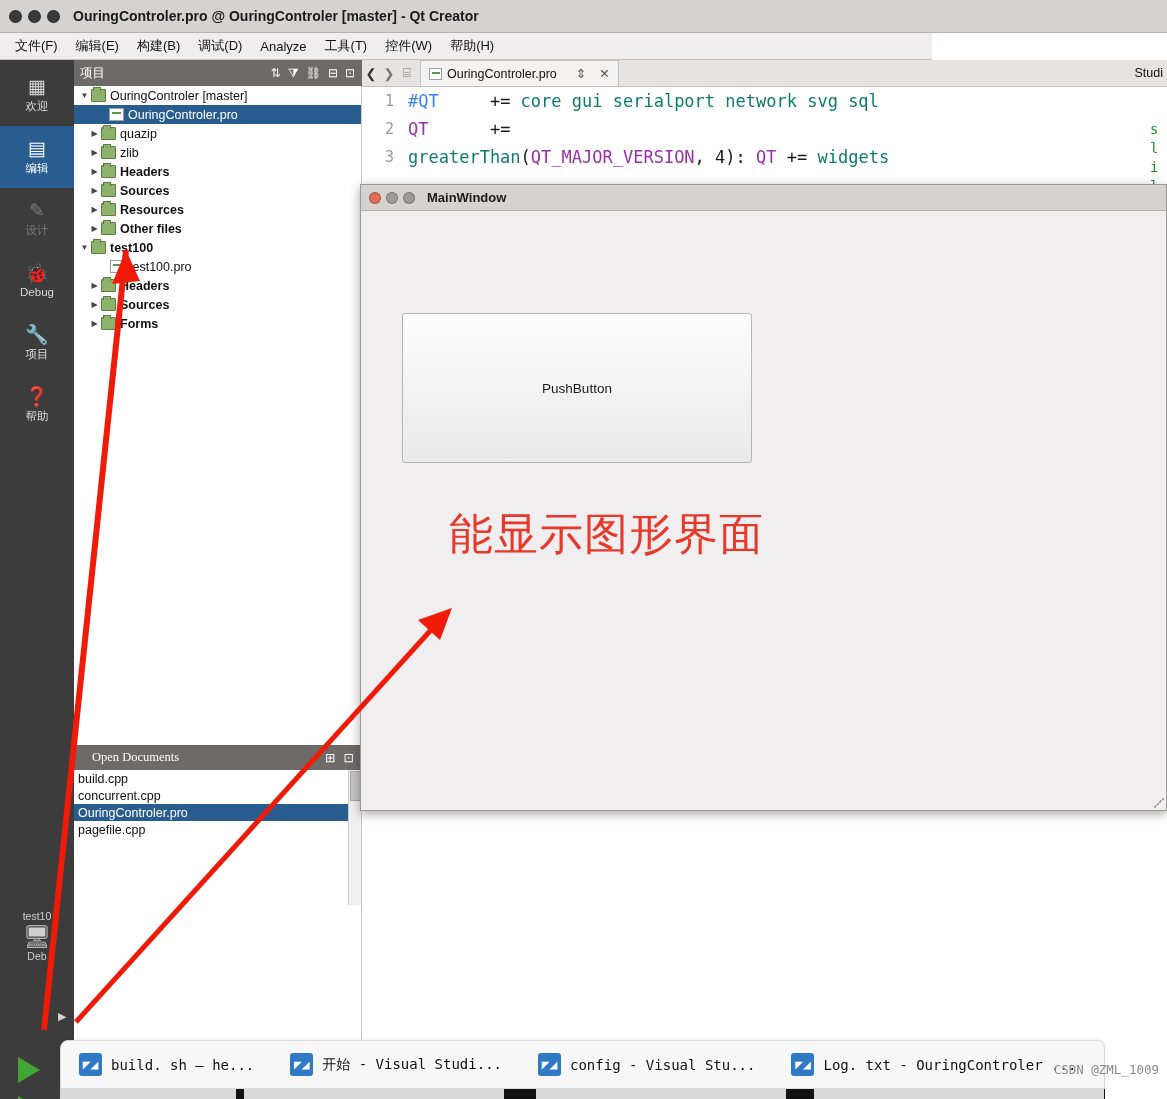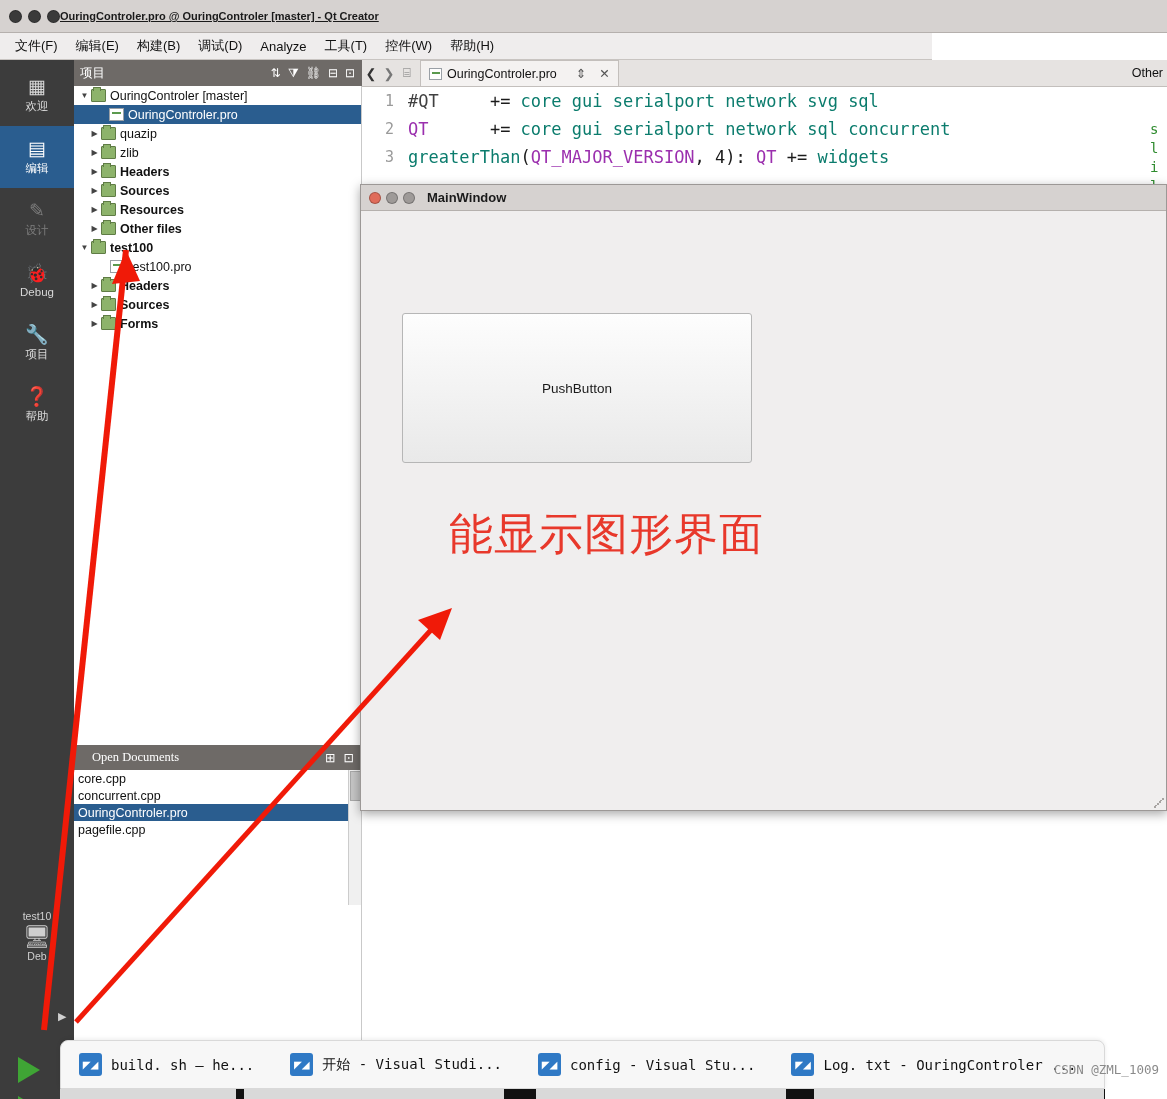--- a/index.html
+++ b/index.html
@@ -19,23 +19,22 @@
     background:#d6d2d0;
     border-bottom:1px solid #b5b0ad;
     display:flex; align-items:center;
   }
   .wbtns { display:flex; align-items:center; gap:6px; margin-left:9px; }
   .wbtn { width:13px; height:13px; border-radius:50%; border:1px solid rgba(0,0,0,.25); }
   .wbtn.close { background:#3a3a3a; }
   .wbtn.min   { background:#3a3a3a; }
   .wbtn.max   { background:#3a3a3a; }
   #titlebar .ttext {
-    margin-left:0; font-size:11px; color:#1a1a1a; font-weight:bold;
+    margin-left:13px; font-size:14px; color:#1a1a1a; font-weight:bold;
     white-space:nowrap;
-    text-decoration:underline;
   }
 
   
   #menubar {
     position:absolute; left:0; top:33px; width:932px; height:27px;
     background:#efeded; border-bottom:1px solid #c8c4c1;
     display:flex; align-items:center; padding-left:6px;
   }
   #menubar .mi {
     font-size:13px; color:#111; padding:4px 9px; white-space:nowrap;
@@ -130,21 +129,21 @@
   #edtabbar .tabicon:after{content:"";position:absolute;left:2px;top:3px;width:8px;height:2px;background:#5b9a4e;}
   #edtabbar .rightword { margin-right:4px; font-size:12.5px; color:#111; }
 
   #code {
     position:absolute; left:362px; top:87px; width:805px; height:1012px;
     background:#ffffff; overflow:hidden;
     font-family:"DejaVu Sans Mono", monospace;
   }
   .cline { height:28px; display:flex; align-items:center; font-size:17px; white-space:pre; }
   .lnum { width:32px; text-align:right; color:#9a9a9a; margin-right:14px; font-size:15px; }
-  .c-gray { color:#404040; }
+  .c-gray { color:#3b82f6; }
   .c-purple { color:#9b2fae; }
   .c-black { color:#1b1b1b; }
   .c-teal { color:#0b7c6d; }
   #codehidden {
     position:absolute; left:1150px; top:120px; width:14px;
     color:#2e8b2e; font-size:14px; font-family:"DejaVu Sans Mono", monospace;
   }
   #codebarblack {
     position:absolute; left:1155px; top:710px; width:12px; height:22px; background:#111;
   }
@@ -343,21 +342,21 @@
 
 <div id="ophead">
   <span class="lbl">Open Documents</span>
   <span class="tools">
     <span>⊞</span>
     <span>⊡</span>
   </span>
 </div>
 <div id="oplist">
   <div class="orow">
-    <span>core.cpp</span>
+    <span>build.cpp</span>
   </div>
   <div class="orow">
     <span>concurrent.cpp</span>
   </div>
   <div class="orow sel">
     <span>OuringControler.pro</span>
   </div>
   <div class="orow">
     <span>pagefile.cpp</span>
   </div>
@@ -370,35 +369,34 @@
 <div id="edtabbar">
   <span class="navarrow on">❮</span>
   <span class="navarrow">❯</span>
   <span class="navarrow">⌸</span>
   <div class="tabdoc">
     <span class="tabicon"></span>
     <span>OuringControler.pro</span>
     <span style="margin-left:14px;color:#555;">⇕</span>
     <span style="margin-left:8px;color:#555;">✕</span>
   </div>
-  <span class="rightword" style="margin-left:auto;">Other</span>
+  <span class="rightword" style="margin-left:auto;">Studi</span>
 </div>
 
 <div id="code">
   <div class="cline">
     <span class="lnum">1</span>
     <span class="c-gray">#QT</span>
     <span class="c-black">     += </span>
     <span class="c-teal">core gui serialport network svg sql</span>
   </div>
   <div class="cline">
     <span class="lnum">2</span>
     <span class="c-purple">QT</span>
     <span class="c-black">      += </span>
-    <span class="c-teal">core gui serialport network sql concurrent</span>
   </div>
   <div class="cline">
     <span class="lnum">3</span>
     <span class="c-teal">greaterThan</span>
     <span class="c-black">(</span>
     <span class="c-purple">QT_MAJOR_VERSION</span>
     <span class="c-black">, 4): </span>
     <span class="c-purple">QT</span>
     <span class="c-black"> += </span>
     <span class="c-teal">widgets</span>

